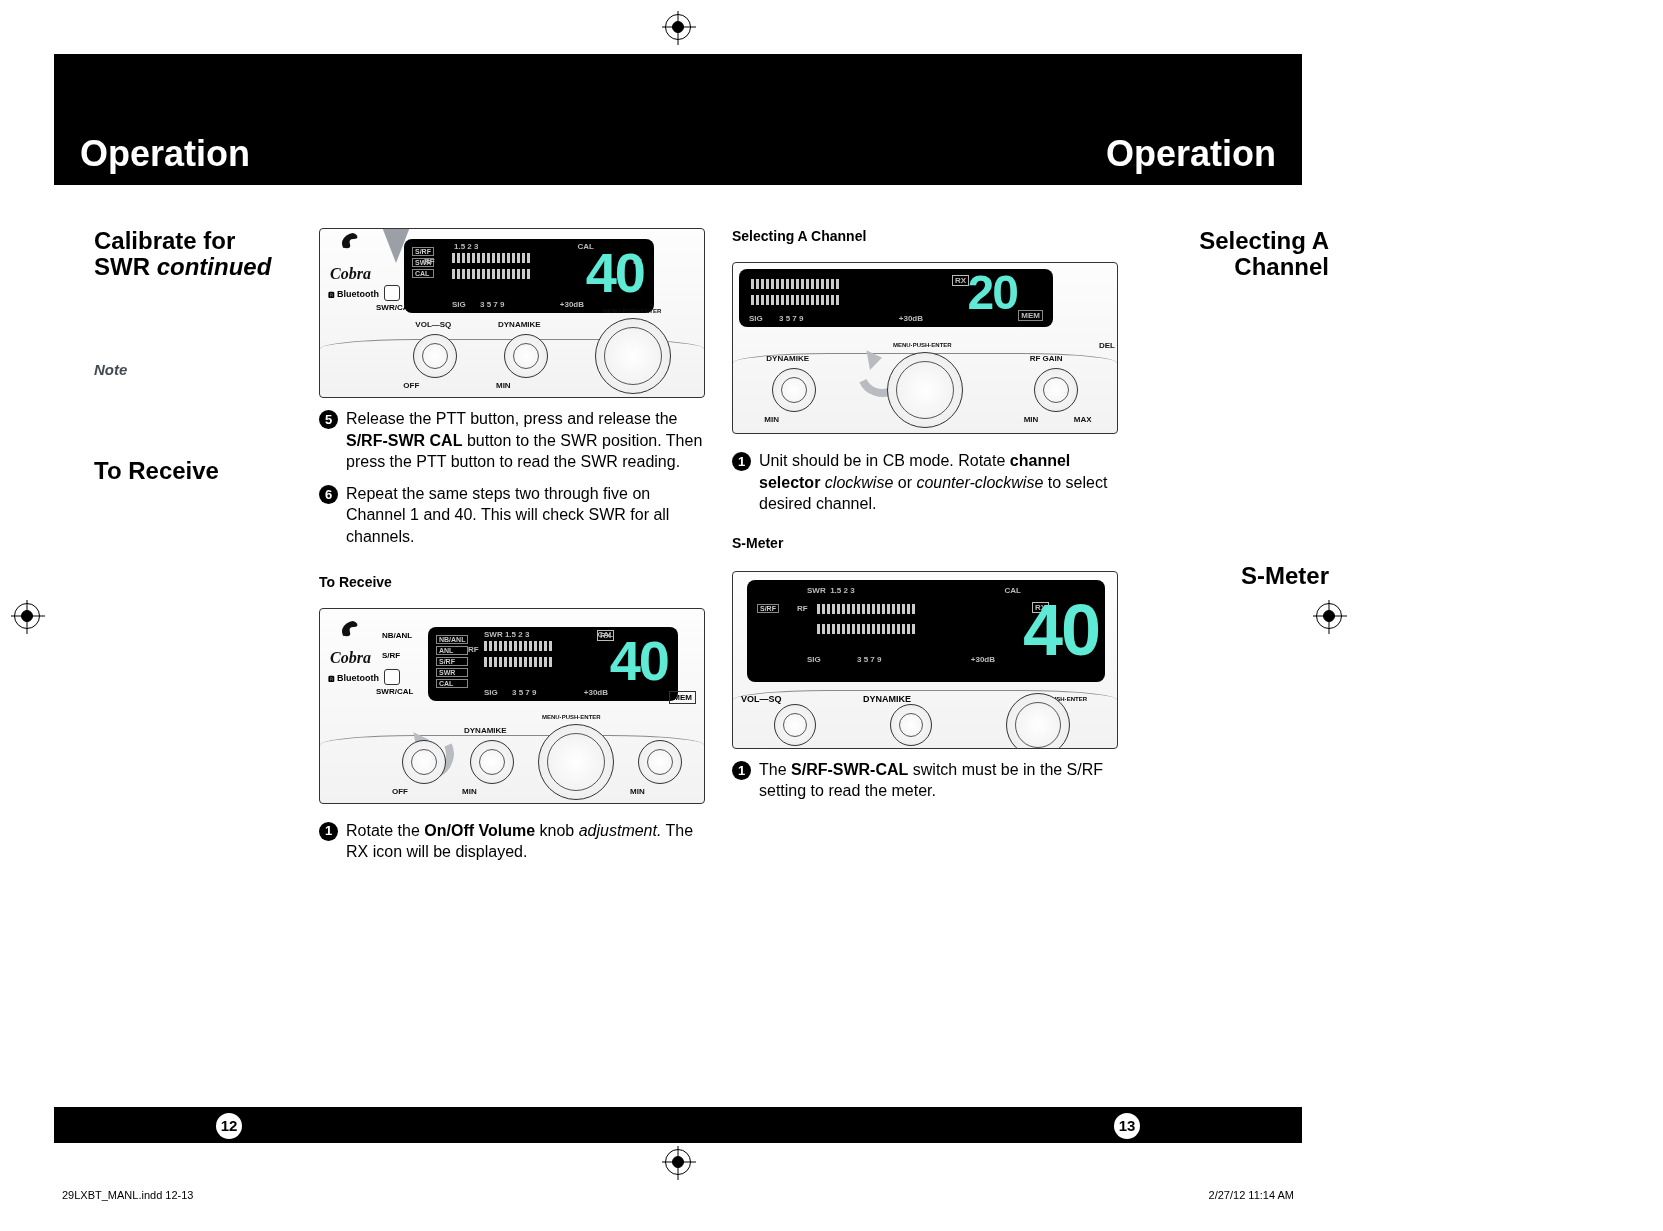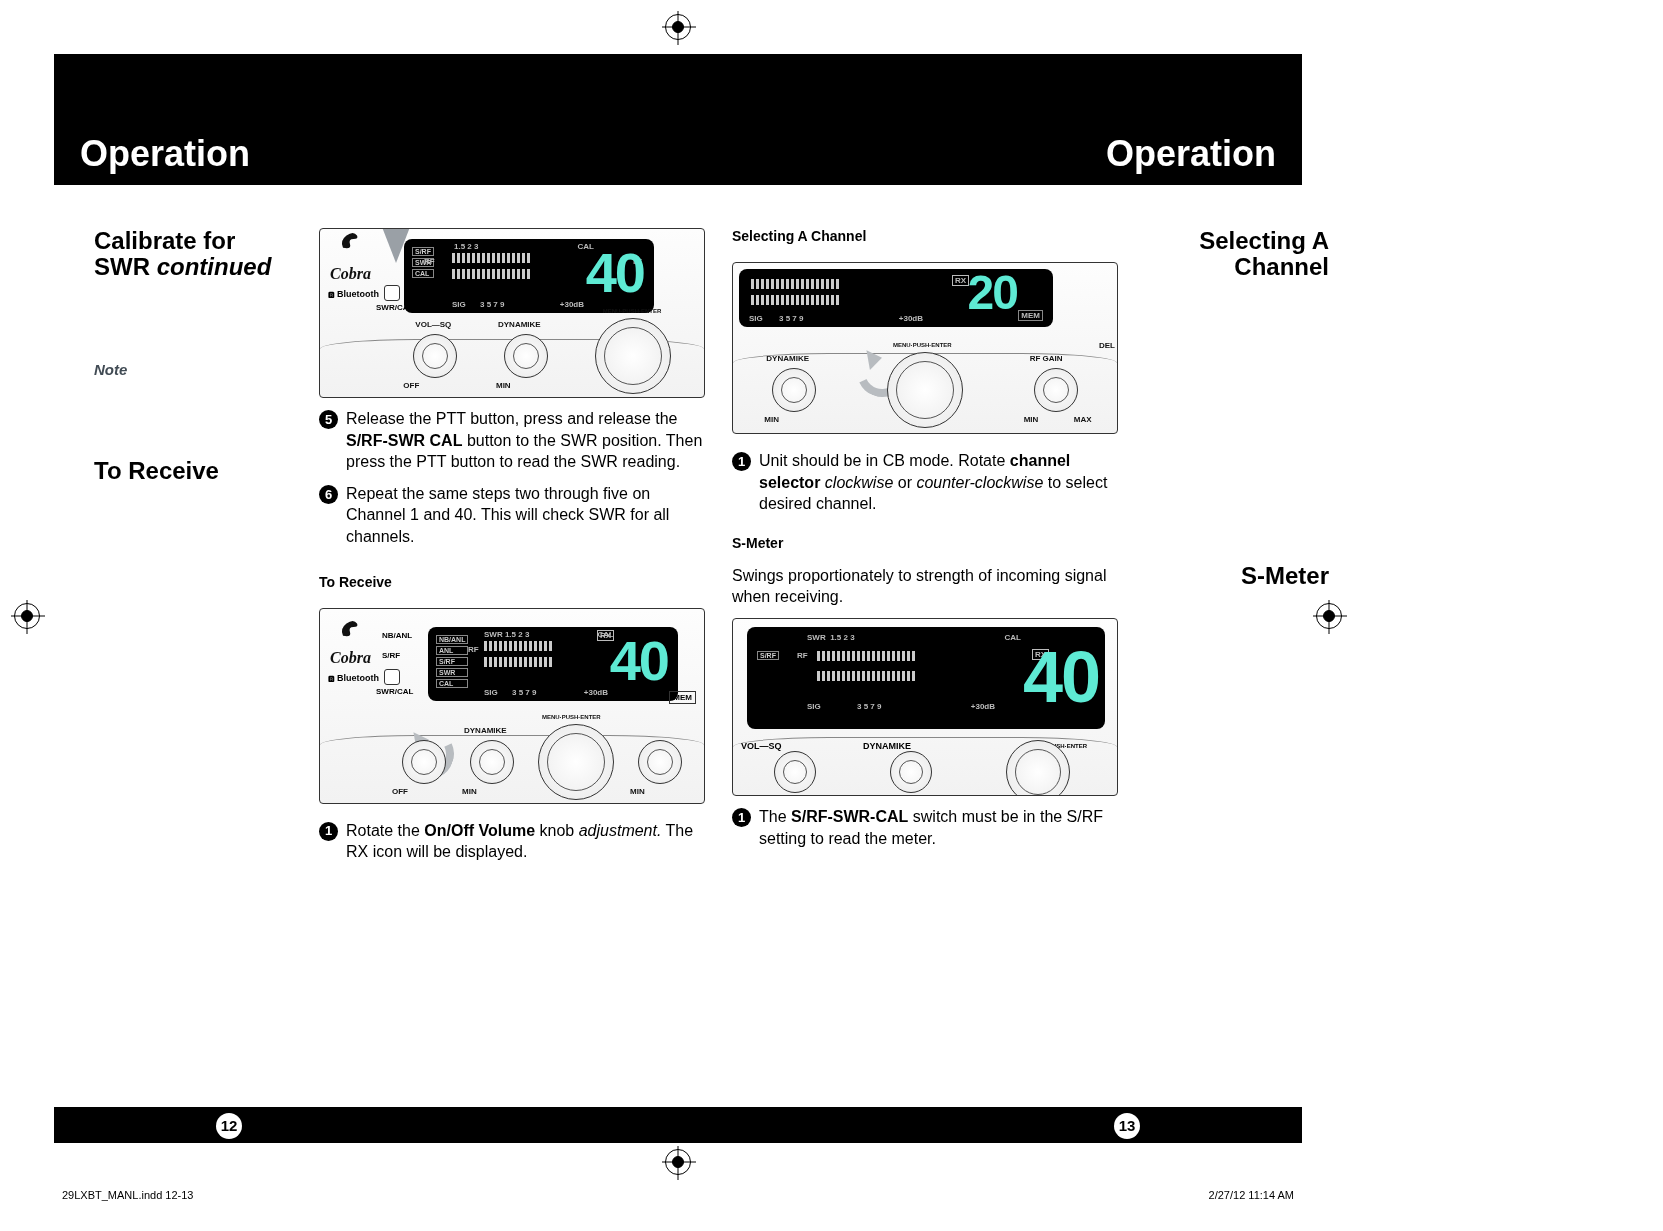--- a/index.html
+++ b/index.html
@@ -518,21 +518,20 @@
       </div>
 
       <div class="step-row" style="margin-top:16px;">
         <div class="bullet-num">1</div>
         <div class="step-text">
           <span>Unit should be in CB mode. Rotate </span><b>channel selector</b><span> </span><i>clockwise</i><span> or </span><i>counter-clockwise</i><span> to select desired channel.</span>
         </div>
       </div>
 
       <div class="subhead" style="margin-top:20px;">S-Meter</div>
-      <div class="bodytext">Swings proportionately to strength of incoming signal when receiving.</div>
 
       <div class="illus illus-smeter smeter-illus">
         <div class="lcd" style="left:14px; top:8px; width:358px; height:102px;">
           <div class="side" style="left:10px; top:24px;">
               <span>S/RF</span>
             </div>
           <span class="lab" style="left:60px; top:6px;"><span>SWR</span>&nbsp;&nbsp;<span>1.5  2   3</span></span>
           <span class="lab" style="right:84px; top:6px;">CAL</span>
           <span class="lab rx" style="top:22px; right:56px;">RX</span>
           <span class="lab" style="left:50px; top:24px;">RF</span>

